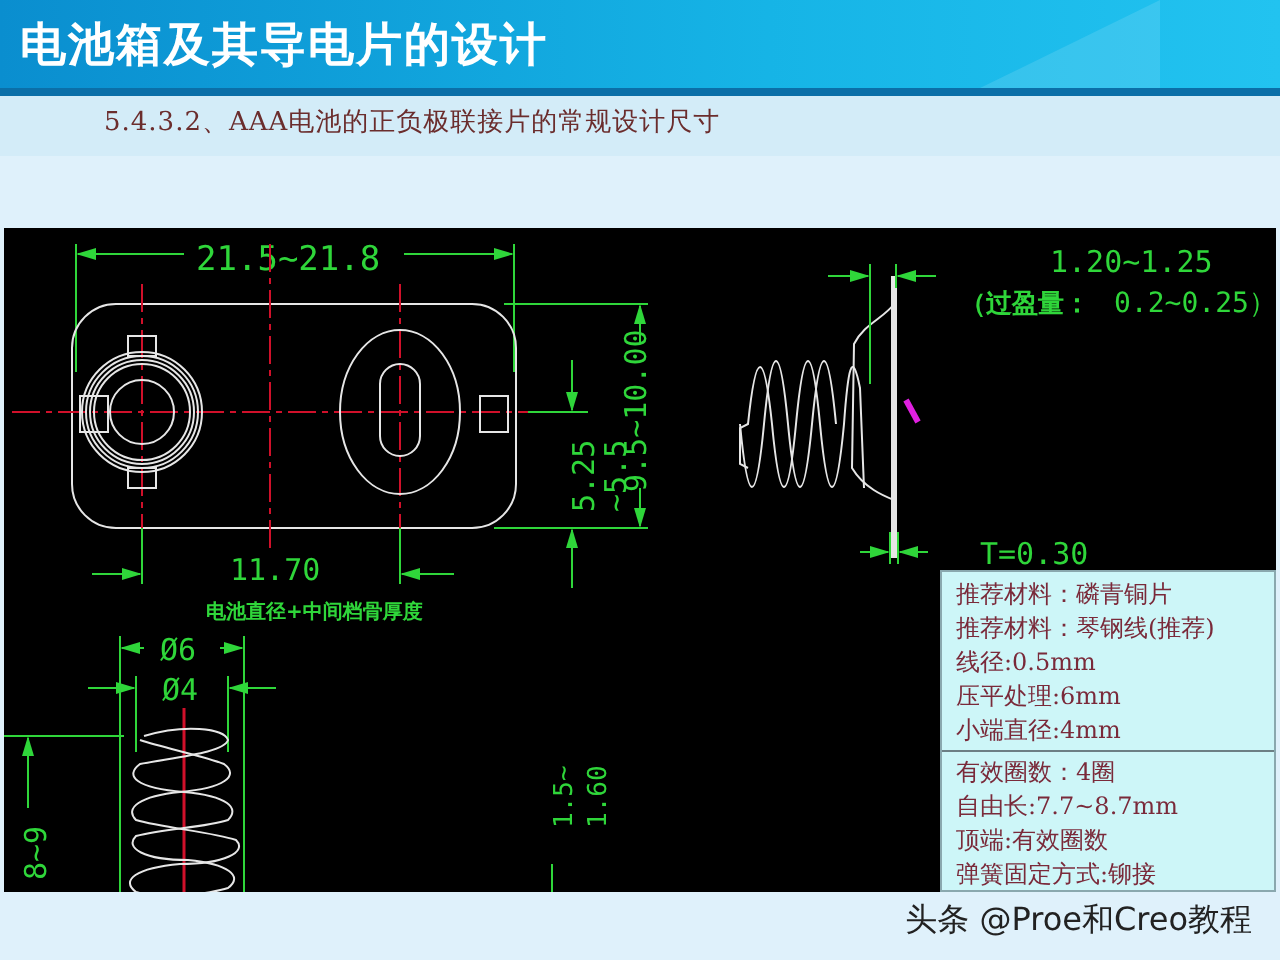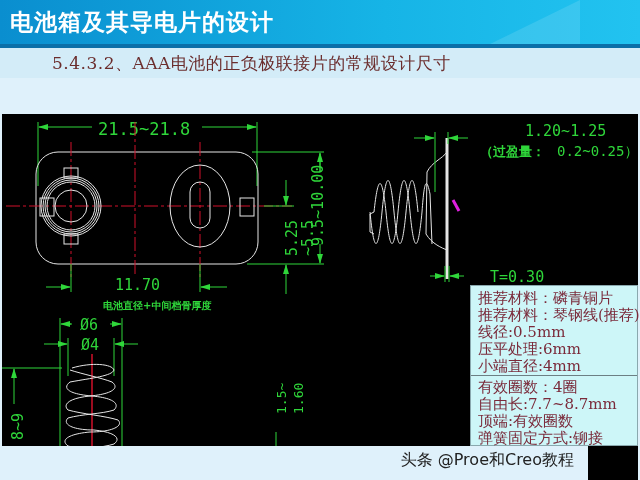--- a/index.html
+++ b/index.html
@@ -2,27 +2,27 @@
 <html><head>
 <meta charset="utf-8">
 <style>
   html, body { margin:0; padding:0; }
   body { width:640px; height:480px; position:relative; overflow:hidden; background:#dff1fb; font-family:"DejaVu Sans", sans-serif; }
   .header { position:absolute; left:0; top:0; width:640px; height:44px; background:linear-gradient(90deg,#0a8ecf 0%,#16b4e6 60%,#22c3f0 100%); }
   .header-title { position:absolute; left:10px; top:7px; color:#ffffff; font-size:23px; font-weight:bold; letter-spacing:1px; font-family:"DejaVu Sans", sans-serif; }
   .header-deco { position:absolute; right:60px; top:0; width:0; height:0; border-left:90px solid transparent; border-bottom:44px solid rgba(255,255,255,0.12); }
   .header-strip { position:absolute; left:0; top:44px; width:640px; height:4px; background:#0b6fa8; }
   .subtitle-bar { position:absolute; left:0; top:48px; width:640px; height:30px; background:#d3ecf8; }
-  .subtitle { position:absolute; left:52px; top:4px; color:#6b2d2d; font-size:17px; font-family:"DejaVu Serif", serif; letter-spacing:0.5px; }
+  .subtitle { position:absolute; left:52px; top:4px; color:#6b2d2d; font-size:13px; font-family:"DejaVu Serif", serif; letter-spacing:0.5px; }
   .canvas { position:absolute; left:2px; top:78px; width:636px; height:368px; background:#000000;margin-top:36px; }
   .canvas svg { position:absolute; left:0; top:0; }
   .spec-box { position:absolute; left:470px; top:285px; width:168px; height:161px; background:#cdf6f8; border:1px solid #8aa8ae; box-sizing:border-box; }
-  .spec-line { position:absolute; left:7px; font-size:15px; color:#7a2a3a; font-family:"DejaVu Serif", serif; white-space:nowrap; }
+  .spec-line { position:absolute; left:7px; font-size:12px; color:#7a2a3a; font-family:"DejaVu Serif", serif; white-space:nowrap; }
   .spec-divider { position:absolute; left:0; top:89px; width:100%; height:1px; background:#6c7f84; }
-  .footer { position:absolute; left:0; top:446px; width:588px; height:34px; background:#dff1fb; }
+  .footer { position:absolute; left:0; top:446px; width:640px; height:34px; background:#dff1fb; }
   .watermark { position:absolute; right:14px; top:4px; font-size:16px; color:#222; font-family:"DejaVu Sans", sans-serif; }
   .dim { fill:#2fd63a; font-family:"DejaVu Sans Mono", monospace; }
 </style>
 </head>
 <body>
 
 <div class="header">
   <div class="header-deco"></div>
   <div class="header-title">电池箱及其导电片的设计</div>
 </div>

